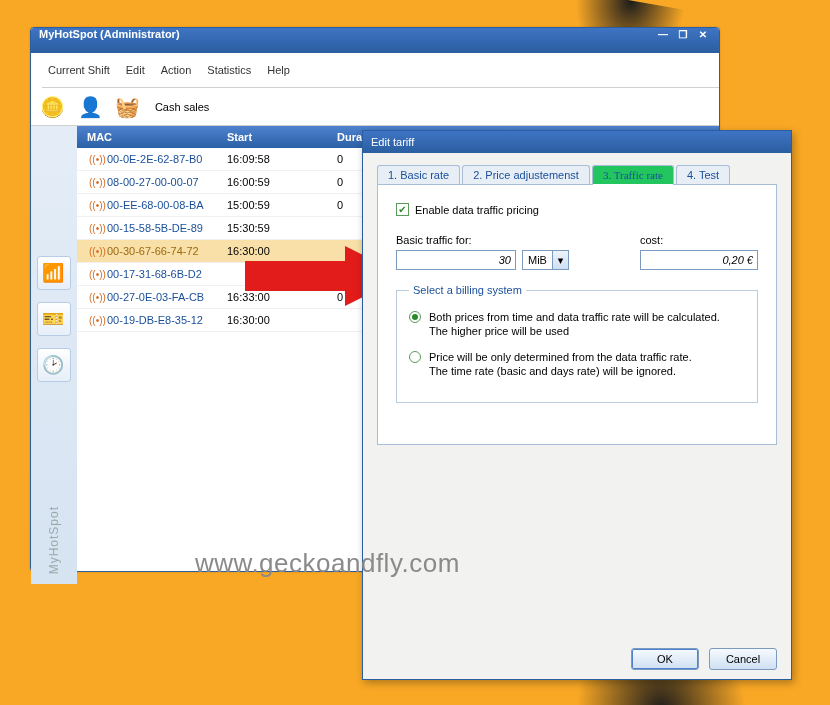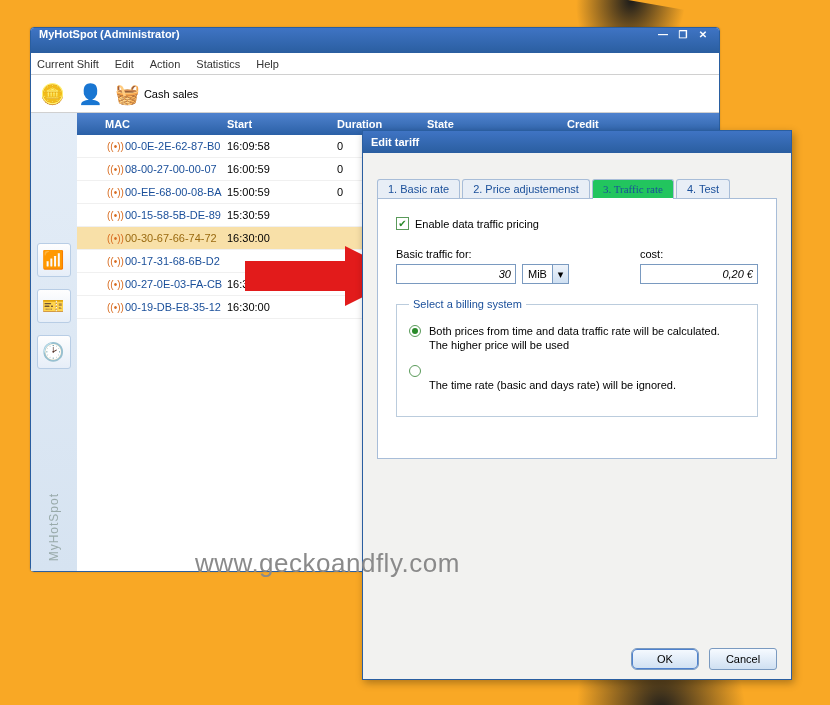--- a/index.html
+++ b/index.html
@@ -11,55 +11,55 @@
   background: #fff; border: 1px solid #2a5ea0; border-radius: 4px;
   box-shadow: 0 0 2px rgba(0,0,0,.2);
 }
 .titlebar {
   height: 25px; background: linear-gradient(#3f74c4,#2a5ea0);
   color:#fff; display:flex; align-items:flex-start; padding:0 8px;
   border-radius: 3px 3px 0 0;
 }
 .titlebar .title { flex:1; font-weight:bold; }
 .win-btn { width:16px; height:13px; margin-left:4px; display:inline-flex; align-items:center; justify-content:center; color:#fff; font-weight:bold; font-size:10px; cursor:default;}
-.menubar { height:22px; display:flex; align-items:center; padding:0 6px; border-bottom:1px solid #d0d0d0;}
+.menubar { height:35px; display:flex; align-items:center; padding:0 6px; border-bottom:1px solid #d0d0d0;margin-left:11px;}
 .menubar span { margin-right:16px; color:#333; cursor:default;}
 .toolbar { height:38px; display:flex; align-items:center; padding:2px 6px; border-bottom:1px solid #d0d0d0;}
 .toolbar .tbtn { width:32px; height:32px; margin-right:6px; display:flex; align-items:center; justify-content:center; border:1px solid transparent;}
 .toolbar .ticon{font-size:20px;}
 .toolbar .cash { display:flex; align-items:center; margin-left:2px;}
-.toolbar .cash span.lbl{margin-left:4px;}
+.toolbar .cash span.lbl{margin-left:15px;}
 
 .body-area{display:flex; height:calc(100% - 25px - 22px - 38px);}
 .sidebar{width:46px; background:linear-gradient(#e4edf7,#d6e3f1); display:flex; flex-direction:column; align-items:center; padding-top:130px;}
 .sidebar .sbtn{width:34px; height:34px; margin-bottom:12px; display:flex; align-items:center; justify-content:center; border-radius:3px; background:linear-gradient(#fefefe,#e6eef8); border:1px solid #b8cde5;}
 .sidebar .sicon{font-size:18px;}
 .sidebar .vtext{writing-mode:vertical-rl; transform:rotate(180deg); color:#9aa; font-size:12px; margin-top:auto; margin-bottom:10px; letter-spacing:1px;}
 
 .content{flex:1; overflow:hidden;}
 .thead{height:22px; background:linear-gradient(#4f82ce,#2b60a6); color:#fff; display:flex; align-items:center; font-weight:bold;}
-.col-mac{width:150px; padding-left:28px;}
+.col-mac{width:150px; padding-left:10px;}
 .col-start{width:110px;}
 .col-dur{width:90px;}
 .col-state{width:140px;}
 .col-credit{flex:1;}
 .trow{height:23px; display:flex; align-items:center; border-bottom:1px solid #f0f0f0;}
 .trow.selected{background:#f8e0a8;}
 .wifi{width:14px; display:inline-block; text-align:center; margin:0 4px 0 2px; color:#d86b1f; font-size:10px;}
 .mac{color:#1a4f9a;}
 .mac.sel{color:#9a6a10;}
 
 
 .dialog{
   position:absolute; left:362px; top:130px; width:430px; height:550px;
   background:#f2f2f0; border:1px solid #2a5ea0;
   box-shadow:2px 3px 8px rgba(0,0,0,.3);
 }
-.dlg-title{height:22px; background:linear-gradient(#3f74c4,#2a5ea0); color:#fff; font-weight:bold; display:flex; align-items:center; padding:0 8px;}
-.dlg-body{padding:12px 14px; position:relative;margin-top:14px;}
+.dlg-title{height:22px; background:linear-gradient(#3f74c4,#2a5ea0); color:#fff; font-weight:normal; display:flex; align-items:center; padding:0 8px;}
+.dlg-body{padding:12px 14px; position:relative;}
 .tabs{display:flex; border-bottom:1px solid #a8bdd8; margin-bottom:0;}
 .tab{padding:3px 10px; border:1px solid #a8bdd8; border-bottom:none; background:#e8eef6; margin-right:2px; border-radius:3px 3px 0 0; color:#1a4f9a; cursor:default;}
 .tab.active{background:#22c55e; position:relative;font-family:Liberation Serif, serif; }
 .tab.active::after{content:''; position:absolute; left:0; right:0; bottom:-1px; height:1px; background:#fff;}
 .tab-panel{border:1px solid #a8bdd8; border-top:none; padding:18px 18px 14px 18px; background:#fff; min-height:260px;}
 .chk-row{display:flex; align-items:center; margin-bottom:18px;}
 .chk{width:13px; height:13px; border:1px solid #5a9a5a; margin-right:6px; display:inline-flex; align-items:center; justify-content:center; color:#2a8a2a; font-size:10px; background:#fff;}
 .form-row{display:flex; margin-bottom:14px;}
 .field{display:flex; flex-direction:column;}
 .field label{margin-bottom:4px;}
@@ -70,21 +70,21 @@
 .unit-sel .dd{width:16px; border-left:1px solid #7a9ac0; background:linear-gradient(#eef3fa,#cfe0f2); display:flex; align-items:center; justify-content:center; height:100%;}
 fieldset.group{border:1px solid #bcd; padding:14px 12px 12px 12px; margin-top:6px;}
 fieldset.group legend{padding:0 4px; color:#1a4f9a;}
 .radio-row{display:flex; margin-bottom:12px;}
 .radio{width:12px; height:12px; border:1px solid #5a9a5a; border-radius:50%; margin-right:8px; margin-top:1px; display:inline-flex; align-items:center; justify-content:center; flex-shrink:0;}
 .radio.sel::after{content:''; width:6px; height:6px; border-radius:50%; background:#2a8a2a;}
 .radio-text{line-height:14px;}
 
 .dlg-footer{position:absolute; left:0; right:0; bottom:0; height:40px; display:flex; align-items:center; justify-content:flex-end; padding:0 14px; background:#f2f2f0;}
 .btn{min-width:68px; height:22px; margin-left:10px; border:1px solid #7a9ac0; border-radius:3px; background:linear-gradient(#f6faff,#cfe0f2); display:flex; align-items:center; justify-content:center; cursor:default;}
-.btn.primary{box-shadow:0 0 0 1px #4f82ce inset;border-radius:6px;}
+.btn.primary{box-shadow:0 0 0 1px #4f82ce inset;}
 
 
 .arrow{
   position:absolute; left:245px; top:246px; width:160px; height:60px; pointer-events:none;
 }
 
 
 .watermark{
   position:absolute; left:195px; top:548px; color:#8a8a8a; font-size:26px; font-family:Arial; letter-spacing:.5px;
 }
@@ -247,21 +247,21 @@
         <div class="radio-row">
           <span class="radio sel"></span>
           <div class="radio-text">
             <span>Both prices from time and data traffic rate will be calculated.</span><br>
             <span>The higher price will be used</span>
           </div>
         </div>
         <div class="radio-row">
           <span class="radio"></span>
           <div class="radio-text">
-            <br>
+            <span>Price will be only determined from the data traffic rate.</span><br>
             <span>The time rate (basic and days rate) will be ignored.</span>
           </div>
         </div>
       </fieldset>
     </div>
   </div>
   <div class="dlg-footer">
     <div class="btn primary">
         <span>OK</span>
       </div>

